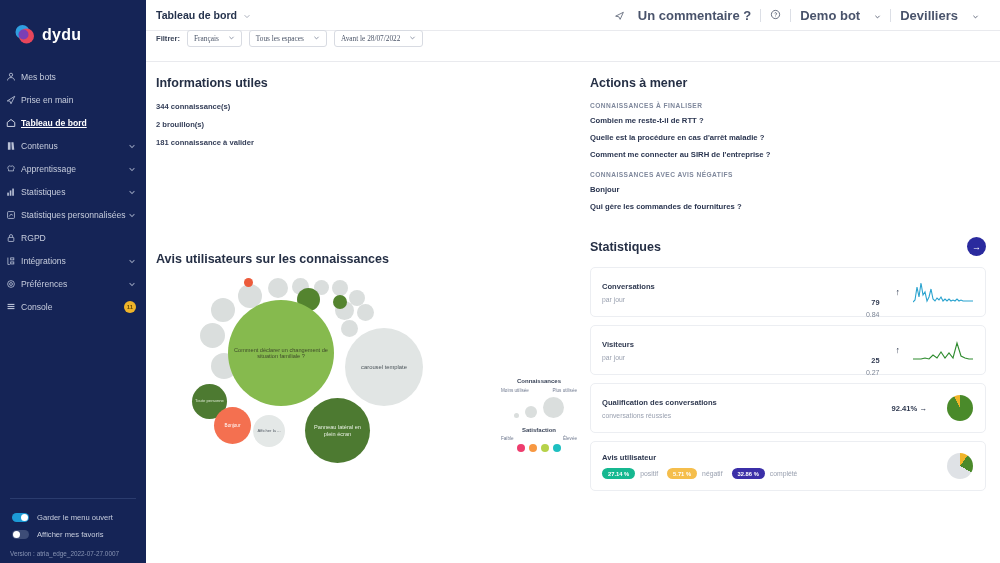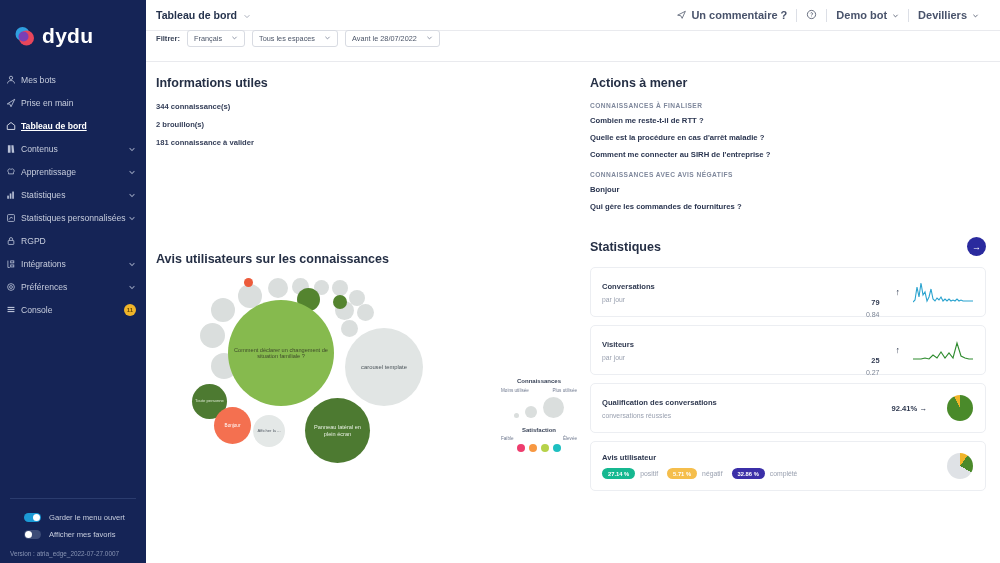--- a/index.html
+++ b/index.html
@@ -15,71 +15,71 @@
   .sidebar {
     width: 146px; height: 563px;
     background: #152456;
     color: #c5cbdc;
     display: flex; flex-direction: column;
     position: relative;
     flex: 0 0 146px;
   }
   .brand { display: flex; align-items: center; gap: 7px; padding: 24px 0 20px 14px; }
   .brand-logo { width: 21px; height: 21px; position: relative; flex: 0 0 21px; }
-  .brand-name { font-size: 21px; font-weight: bold; color: #ffffff; letter-spacing: .3px; }
+  .brand-name { font-size: 16px; font-weight: bold; color: #ffffff; letter-spacing: .3px; }
   .nav { display: flex; flex-direction: column; }
   .nav-item {
     display: flex; align-items: center;
     height: 23px; padding: 0 10px 0 6px;
     font-size: 8.6px; color: #c7cddd; cursor: pointer;
     position: relative; margin-bottom: 0;
   }
   .nav-item + .nav-item { margin-top: 0; justify-content: space-between; }
   .nav-ico { width: 15px; flex: 0 0 15px; display: flex; align-items: center; }
   .nav-ico svg { display: block; }
   .nav-label { flex: 1 1 auto; white-space: nowrap; }
   .nav-item.active .nav-label { color: #ffffff; font-weight: bold; text-decoration: underline; }
   .chev { width: 8px; height: 8px; flex: 0 0 8px; opacity: .75; }
   .badge-count {
     background: #f0b429; color: #6a4c06; font-size: 6px; font-weight: bold;
     border-radius: 50%; width: 12px; height: 12px;
     display: flex; align-items: center; justify-content: center;
   }
   .sb-bottom { position: absolute; left: 0; right: 0; bottom: 0; padding: 0 0 6px 0; }
   .sb-divider { height: 1px; background: #2b3c6e; margin: 0 10px 10px 10px; }
-  .toggle-row { display: flex; align-items: center; gap: 8px; padding: 4px 10px 4px 12px; cursor: pointer; margin-left: 12px; }
+  .toggle-row { display: flex; align-items: center; gap: 8px; padding: 4px 10px 4px 12px; cursor: pointer; }
   .tgl { width: 17px; height: 9px; border-radius: 5px; position: relative; flex: 0 0 17px; }
   .tgl.on { background: #1c9ad6; }
   .tgl.off { background: #3d4c77; }
   .tgl i { position: absolute; top: 1px; width: 7px; height: 7px; border-radius: 50%; background: #fff; }
   .tgl.on i { right: 1px; }
   .tgl.off i { left: 1px; }
   .toggle-label { font-size: 7.6px; color: #c7cddd; }
   .version { font-size: 6.4px; color: #8894b4; padding: 7px 0 0 10px; }
 
   
   .main { flex: 1 1 auto; height: 563px; background: #fff; display: flex; flex-direction: column; }
   .topbar {
     height: 31px; border-bottom: 1px solid #e9eaee;
     display: flex; align-items: center; padding: 0 12px 0 10px; background: #fff;
   }
   .page-title { font-size: 10.6px; font-weight: bold; color: #26334d; }
   .title-chev { margin-left: 6px; opacity: .6; }
   .topbar-right { margin-left: auto; display: flex; align-items: center; gap: 0; }
-  .tb-item { display: flex; align-items: center; gap: 5px; font-size: 11px; font-weight: bold; color: #49536b; padding: 0 9px; cursor: pointer; white-space: nowrap; }
+  .tb-item { display: flex; align-items: center; gap: 14px; font-size: 13px; font-weight: bold; color: #49536b; padding: 0 9px; cursor: pointer; white-space: nowrap; }
   .tb-sep { width: 1px; height: 13px; background: #dcdfe6; }
 
   .filterbar { height: 31px; border-bottom: 1px solid #e9eaee; display: flex; align-items: center; padding: 0 0 16px 10px; gap: 7px; background: #fff; }
   .flabel { font-size: 7.6px; font-weight: bold; color: #3b4559; }
   .select {
     height: 17px; border: 1px solid #d8dbe2; border-radius: 3px;
     display: flex; align-items: center; gap: 9px; padding: 0 6px;
     font-size: 7.3px; color: #4b5568; background: #fff; cursor: pointer; white-space: nowrap;
   }
-  .select .sv { flex: 1 1 auto; }
+  .select .sv { flex: 1 1 auto; font-family: Liberation Serif, serif; }
 
   .content { flex: 1 1 auto; display: flex; padding: 0; overflow: hidden; }
   .col-left { width: 434px; flex: 0 0 434px; padding: 14px 0 0 10px; }
   .col-right { flex: 1 1 auto; padding: 14px 14px 0 10px; }
 
   .sec-title { font-size: 12.5px; font-weight: bold; color: #252f45; margin-bottom: 12px; }
   .info-line { font-size: 7.6px; font-weight: bold; color: #36405a; margin-bottom: 9px; }
 
   .grp-title { font-size: 6.6px; font-weight: bold; color: #7f889c; letter-spacing: .45px; margin: 0 0 7px 0; }
   .err-row { display: flex; align-items: center; gap: 5px; font-size: 7.6px; font-weight: bold; color: #36405a; margin-bottom: 14px; }

